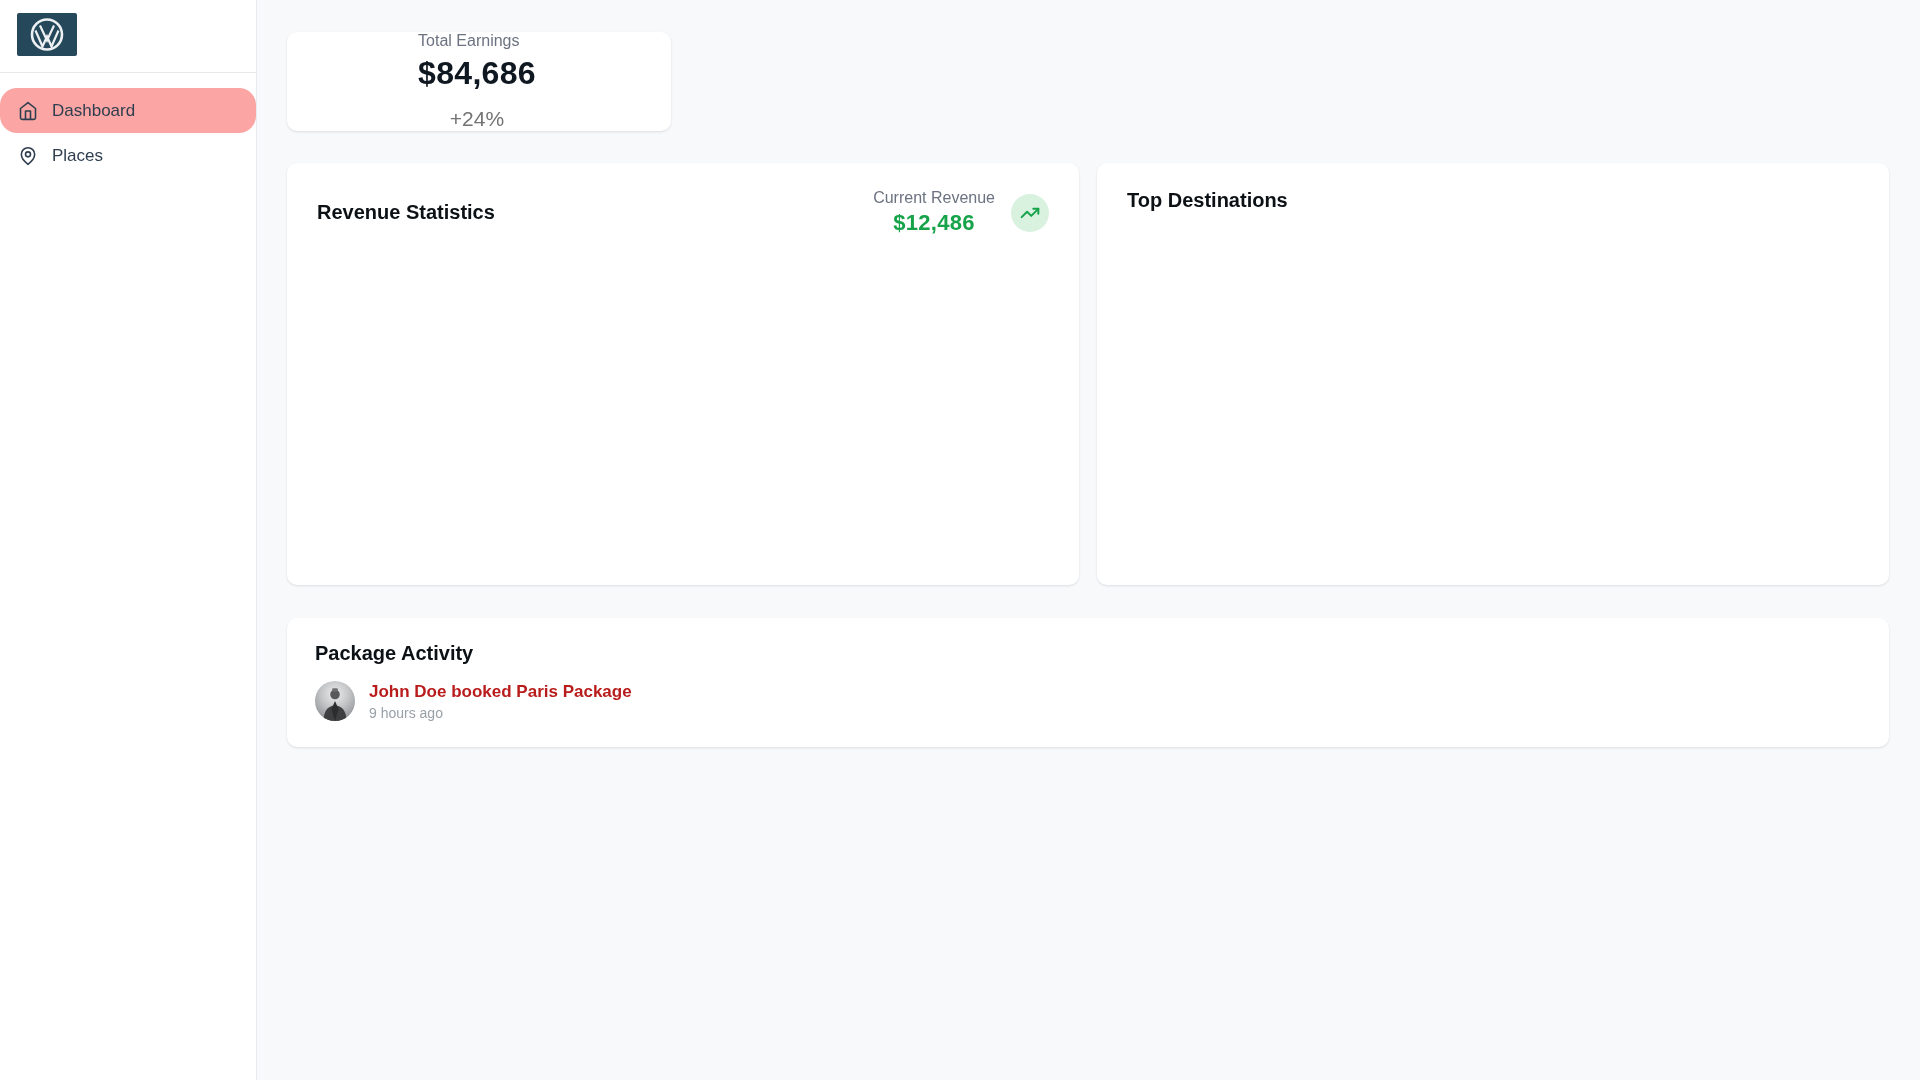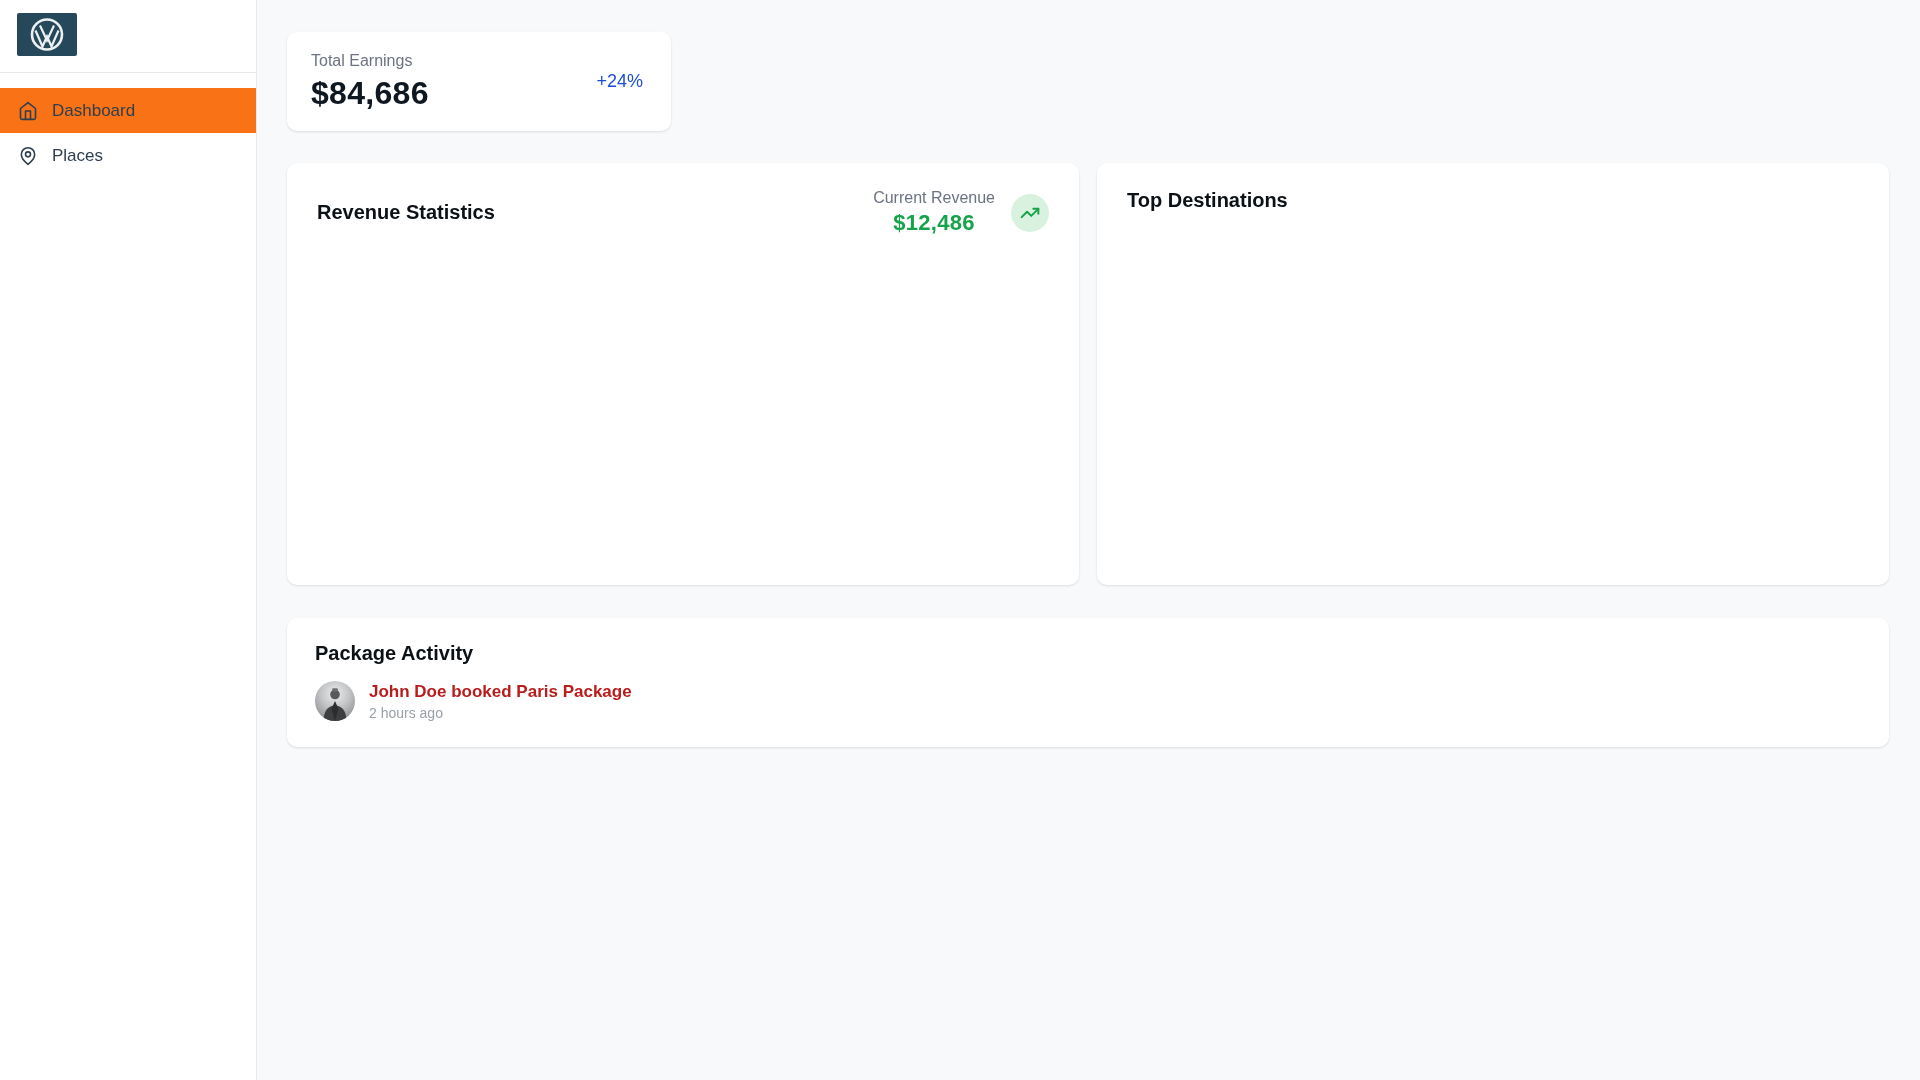--- a/index.html
+++ b/index.html
@@ -28,41 +28,42 @@
   }
   .logo-box svg { display: block; }
   .sidebar-divider { border: 0; border-top: 1px solid #e7e9ec; margin: 0; }
   .nav { margin-top: 15px; display: flex; flex-direction: column; }
   .nav-item {
     display: flex; align-items: center; gap: 14px;
     height: 45px; padding: 0 18px;
     font-size: 17px; color: #2e3e4e;
     cursor: pointer; user-select: none;
   }
-  .nav-item.active { background: #f97316; }
+  .nav-item.active { background: #fca5a5; border-radius: 17px; }
   .nav-icon { width: 20px; height: 20px; color: #2e3e4e; flex: 0 0 auto; }
   .nav-icon svg { width: 20px; height: 20px; display: block; }
 
   
   .content { flex: 1; padding: 32px 31px 0 30px; }
   .card {
     background: #ffffff;
     border-radius: 10px;
     box-shadow: 0 1px 3px rgba(15,23,42,.07), 0 1px 2px rgba(15,23,42,.05);
+    flex-direction: column;
   }
 
   
   .earnings-card {
     width: 384px; height: 99px;
     padding: 0 28px 0 24px;
     display: flex; justify-content: space-between; align-items: center;
   }
   .earnings-label { font-size: 16px; color: #6b7280; margin-bottom: 5px; }
   .earnings-value { font-size: 32px; font-weight: bold; color: #0f1721; letter-spacing: .3px; }
-  .earnings-delta { font-size: 18px; color: #1d4ed8; }
+  .earnings-delta { font-size: 21px; color: #737373; }
 
   
   .cards-row { display: flex; gap: 18px; margin-top: 32px; }
   .panel { flex: 1 1 0; height: 422px; padding: 26px 30px; }
   .panel-header { display: flex; justify-content: space-between; align-items: center; }
   .panel-title { font-size: 20px; font-weight: bold; color: #0c1116; margin: 0; }
   .rev-right { display: flex; align-items: center; gap: 16px; }
   .rev-meta { text-align: center; }
   .rev-label { font-size: 16px; color: #6b7280; margin-bottom: 3px; }
   .rev-value { font-size: 22px; font-weight: bold; color: #16a34a; letter-spacing: .3px; }
@@ -181,19 +182,19 @@
             </defs>
             <rect width="40" height="40" fill="url(#avg)"></rect>
             <circle cx="20" cy="13.5" r="4.8" fill="#59595b"></circle>
             <rect x="17.2" y="7.2" width="5.6" height="3.4" rx="1" fill="#6e6e70"></rect>
             <path d="M8.5 40 C8.5 29.5 13.5 24.5 20 24.5 C26.5 24.5 31.5 29.5 31.5 40 Z" fill="#3e3f41"></path>
             <path d="M20 20 L23.5 28 L20 40 L16.5 28 Z" fill="#2c2d2f"></path>
           </svg>
         </div>
         <div>
           <div class="activity-text">John Doe booked Paris Package</div>
-          <div class="activity-time">2 hours ago</div>
+          <div class="activity-time">9 hours ago</div>
         </div>
       </div>
     </section>
 
   </main>
 </div>
 
 </body></html>

